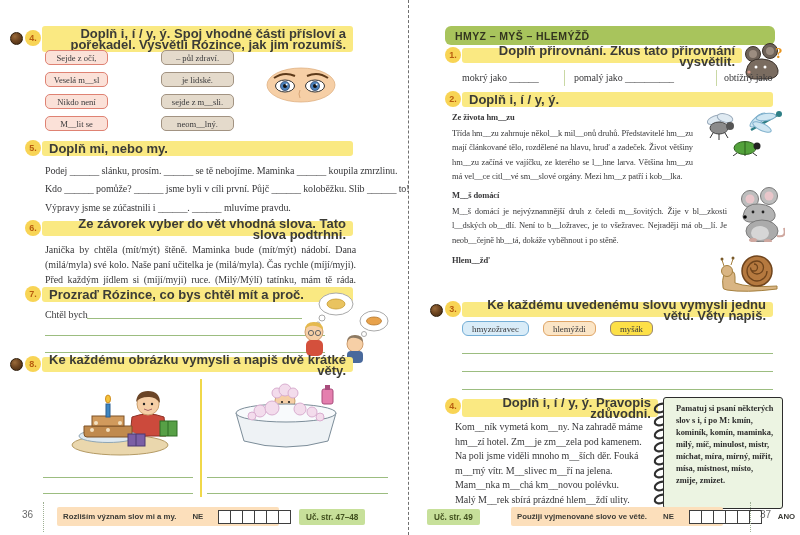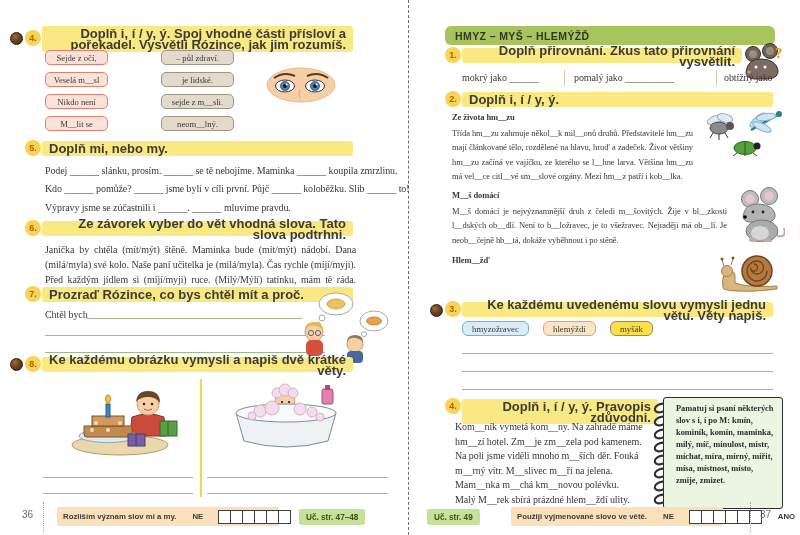--- a/index.html
+++ b/index.html
@@ -323,21 +323,21 @@
       <span>Ke každému uvedenému slovu vymysli jednu větu. Věty napiš.</span>
     </div>
     <div class="chip chip-blue" style="left:462px;top:321px;">hmyzožravec</div>
     <div class="chip chip-orange" style="left:543px;top:321px;">hlemýždi</div>
     <div class="chip chip-tan" style="left:610px;top:321px;">myšák</div>
     <div class="writeline" style="left:462px;top:353px;width:311px;"></div>
     <div class="writeline" style="left:462px;top:371px;width:311px;"></div>
     <div class="writeline" style="left:462px;top:389px;width:311px;"></div>
 
     <div class="num" style="left:445px;top:398px;">4.</div>
-    <div class="bar" style="left:462px;top:399px;width:196px;height:25px;">
+    <div class="bar" style="left:462px;top:399px;width:196px;height:18px;">
       <span>Doplň i, í / y, ý. Pravopis zdůvodni.</span>
     </div>
     <div class="para serif prewrap" style="left:455px;top:420px;width:205px;line-height:14.6px;">Kom__ník vymetá kom__ny. Na zahradě máme
 hm__zí hotel. Zm__je zm__zela pod kamenem.
 Na poli jsme viděli mnoho m__ších děr. Fouká
 m__rný vítr. M__slivec m__ří na jelena.
 Mam__nka m__chá km__novou polévku.
 Malý M__rek sbírá prázdné hlem__ždí ulity.</div>
 
     <div class="illus" style="left:652px;top:401px;">

